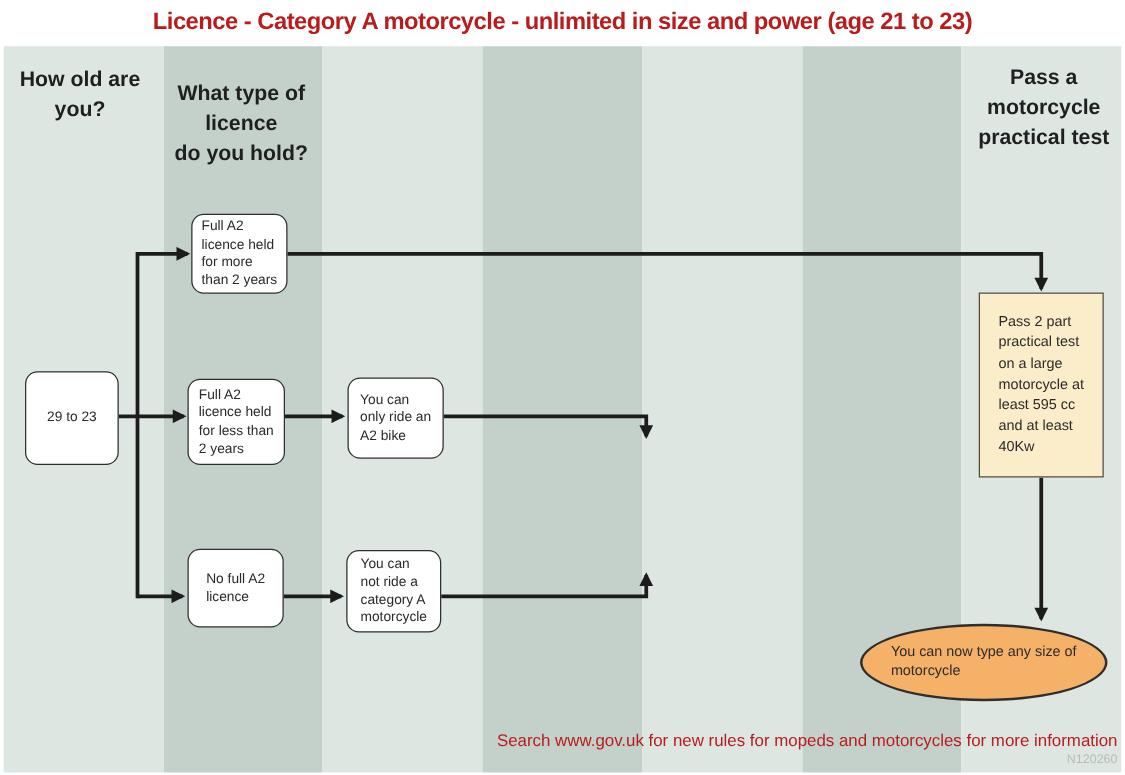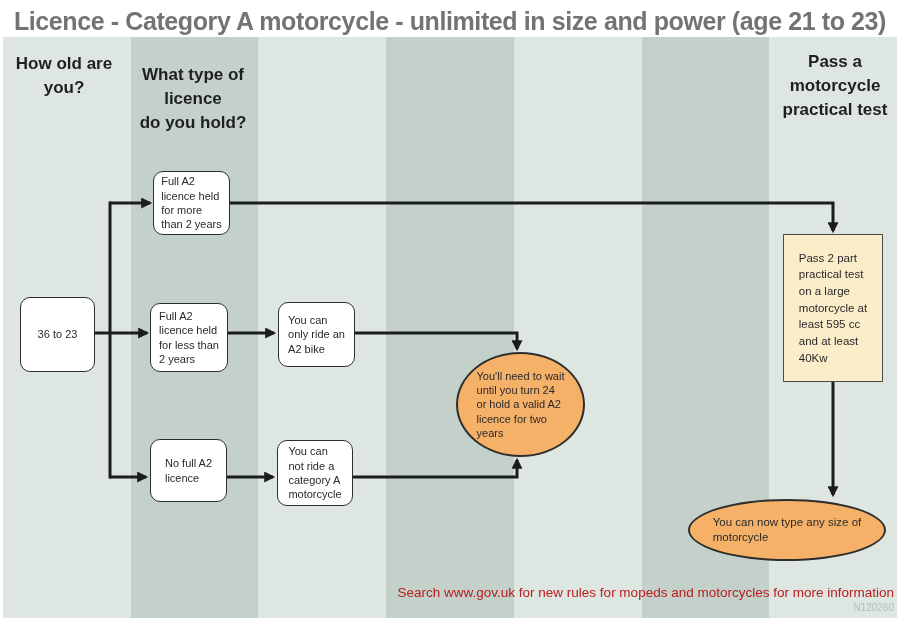--- a/index.html
+++ b/index.html
@@ -9,24 +9,24 @@
     height: 620px;
     background: #ffffff;
     overflow: hidden;
     font-family: "Liberation Sans", sans-serif;
     color: #1a1a1a;
   }
   .title {
     position: absolute;
     top: 7px; left: 0; right: 0;
     text-align: center;
-    font-size: 25px;
+    font-size: 19px;
     font-weight: bold;
     letter-spacing: -0.4px;
-    color: #737373;
+    color: #b91c1c;
     z-index: 3;
   }
   .flow-area {
     position: absolute;
     left: 3px; right: 3px; top: 37px; bottom: 2px;
     display: flex;
     z-index: 0;
   }
   .stripe { flex: 1 1 0; }
   .stripe.light { background: var(--stripe-light, #dee6e2); }
@@ -153,43 +153,38 @@
     <path class="edge" d="M833 382 V495" marker-end="url(#arrow)"></path>
   </svg>
 
   <div class="col-header h-age">How old are
 you?</div>
   <div class="col-header h-licence">What type of licence
 do you hold?</div>
   <div class="col-header h-test">Pass a motorcycle
 practical test</div>
 
-  <div class="node n-age">36 to 23</div>
+  <div class="node n-age">29 to 23</div>
   <div class="node n-more">Full A2
 licence held
 for more
 than 2 years</div>
   <div class="node n-less">Full A2
 licence held
 for less than
 2 years</div>
   <div class="node n-nofull">No full A2
 licence</div>
   <div class="node n-a2only">You can
 only ride an
 A2 bike</div>
   <div class="node n-cannot">You can
 not ride a
 category A
 motorcycle</div>
-  <div class="node n-wait">You'll need to wait
-until you turn 24
-or hold a valid A2
-licence for two
-years</div>
   <div class="node n-pass">Pass 2 part
 practical test
 on a large
 motorcycle at
 least 595 cc
 and at least
 40Kw</div>
   <div class="node n-any">You can now type any size of
 motorcycle</div>
 

